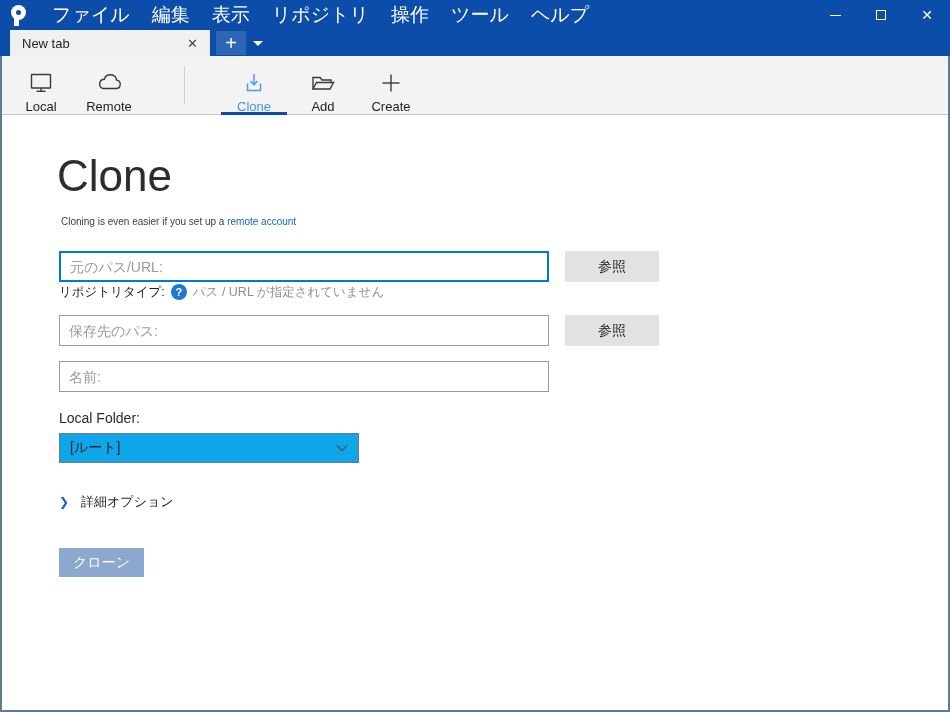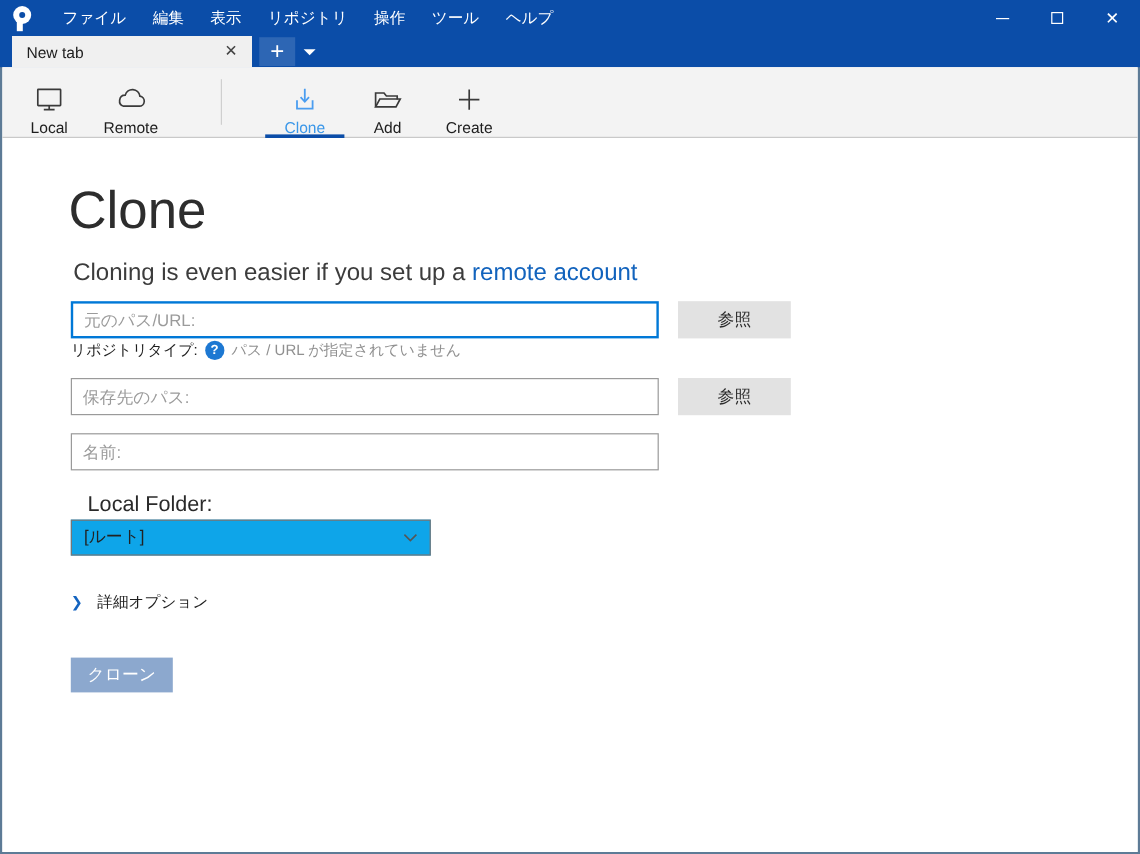--- a/index.html
+++ b/index.html
@@ -29,21 +29,21 @@
   .logo .hole {
     position: absolute; left: 7px; top: 7px; width: 5px; height: 5px;
     background: #0b4da8; border-radius: 50%;
   }
   .logo .stem {
     position: absolute; left: 5px; top: 14px; width: 5px; height: 9px;
     background: #fff;
   }
   .menus { display: flex; margin-left: 10px; height: 100%; }
   .menu-item {
-    padding: 0 11px; font-size: 13px; line-height: 30px; color: #fff;
+    padding: 0 11px; font-size: 19px; line-height: 30px; color: #fff;
     cursor: default;
   }
   .win-controls { margin-left: auto; display: flex; height: 100%; }
   .win-btn {
     width: 46px; height: 30px; display: flex; align-items: center; justify-content: center;
     color: #fff;
   }
   .min-glyph { width: 11px; height: 1px; background: #fff; }
   .max-glyph { width: 10px; height: 10px; border: 1px solid #fff; }
   .close-glyph { font-size: 14px; line-height: 14px; }
@@ -98,21 +98,21 @@
   .tb-item-create { width: 72px; }
 
   
   .content { position: relative; flex: 1; background: #fff; }
 
   .page-title {
     position: absolute; left: 55px; top: 36px;
     font-size: 44px; font-weight: 300; color: #2d2d2d; letter-spacing: 0;
   }
   .subtitle {
-    position: absolute; left: 59px; top: 101px; font-size: 20px; color: #3c3c3c;
+    position: absolute; left: 59px; top: 101px; font-size: 10px; color: #3c3c3c;
   }
   .subtitle a { color: #1263bd; text-decoration: none; }
 
   .field-input {
     position: absolute; left: 57px; width: 490px; height: 31px;
     font-size: 14px; padding: 0 9px; color: #222;
     border: 1px solid #9a9a9a; background: #fff; outline: none;
     font-family: "Liberation Sans", "DejaVu Sans", sans-serif;
   }
   .field-input::placeholder { color: #9b9b9b; opacity: 1; }
@@ -132,21 +132,21 @@
     display: flex; align-items: center; gap: 6px;
   }
   .repo-type-label { font-size: 12.5px; font-weight: 400; color: #1e1e1e; }
   .help-icon {
     width: 16px; height: 16px; border-radius: 50%; background: #1d78d2;
     color: #fff; font-size: 11px; font-weight: 700;
     display: flex; align-items: center; justify-content: center;
   }
   .repo-type-msg { font-size: 12.5px; color: #909090; }
 
-  .lf-label { position: absolute; left: 71px; top: 295px; font-size: 18px; color: #2a2a2a; }
+  .lf-label { position: absolute; left: 57px; top: 295px; font-size: 14px; color: #2a2a2a; }
 
   .combo {
     position: absolute; left: 57px; top: 318px; width: 300px; height: 30px;
     border: 1px solid #767676; background: #0ea5e9;
     display: flex; align-items: center; padding: 0 10px;
   }
   .combo-value { flex: 1; font-size: 14px; color: #222; }
 
   .advanced {
     position: absolute; left: 57px; top: 378px; display: flex;

